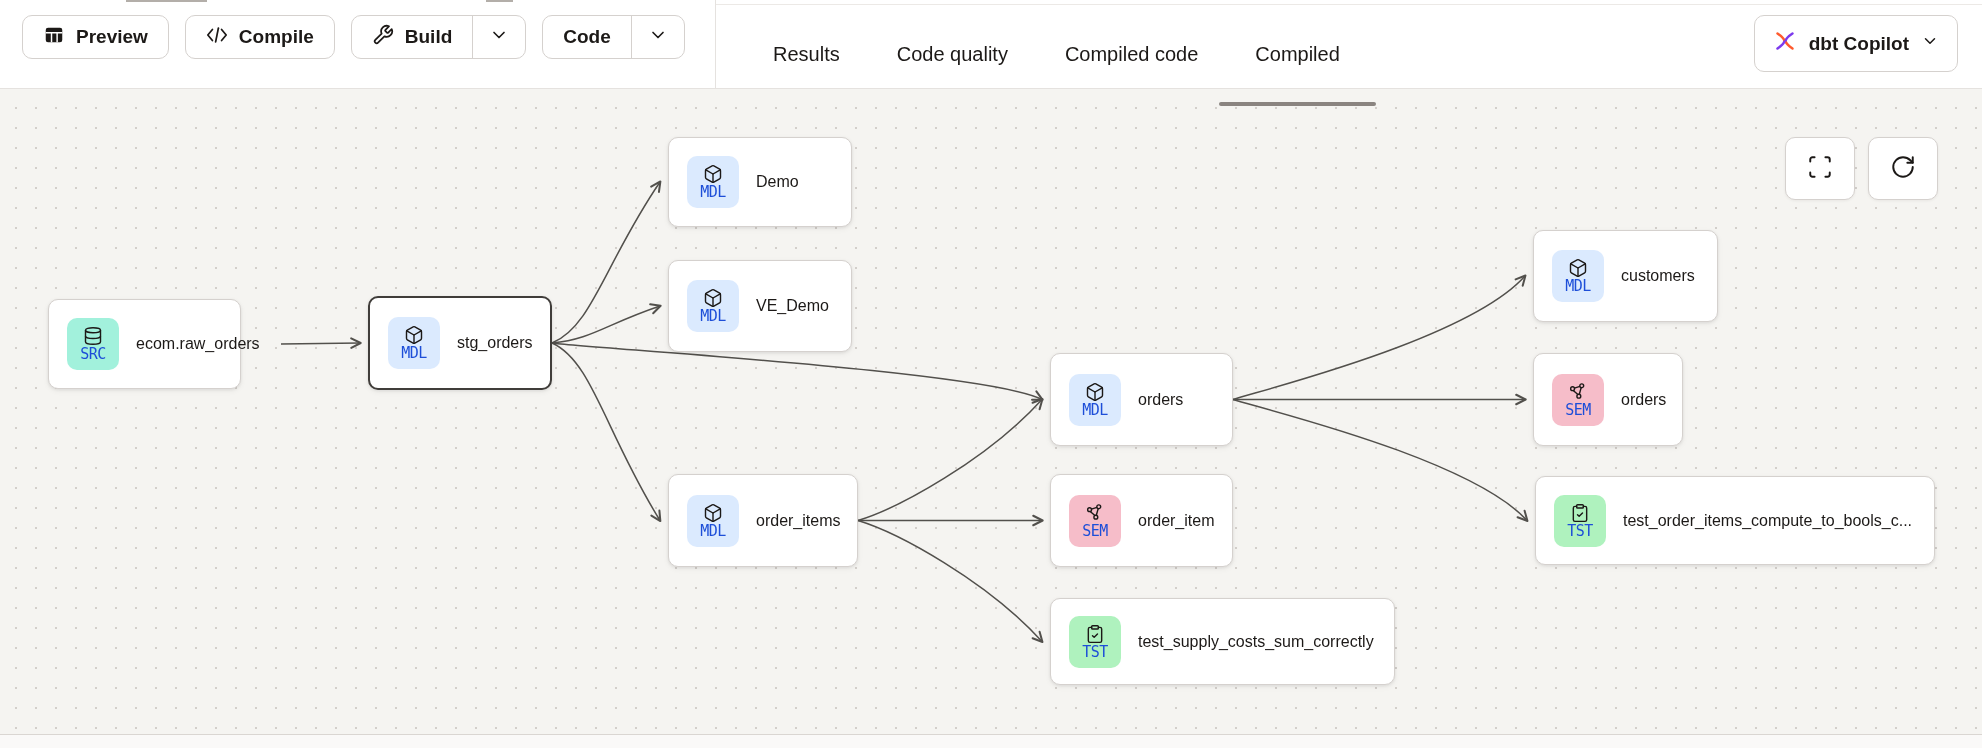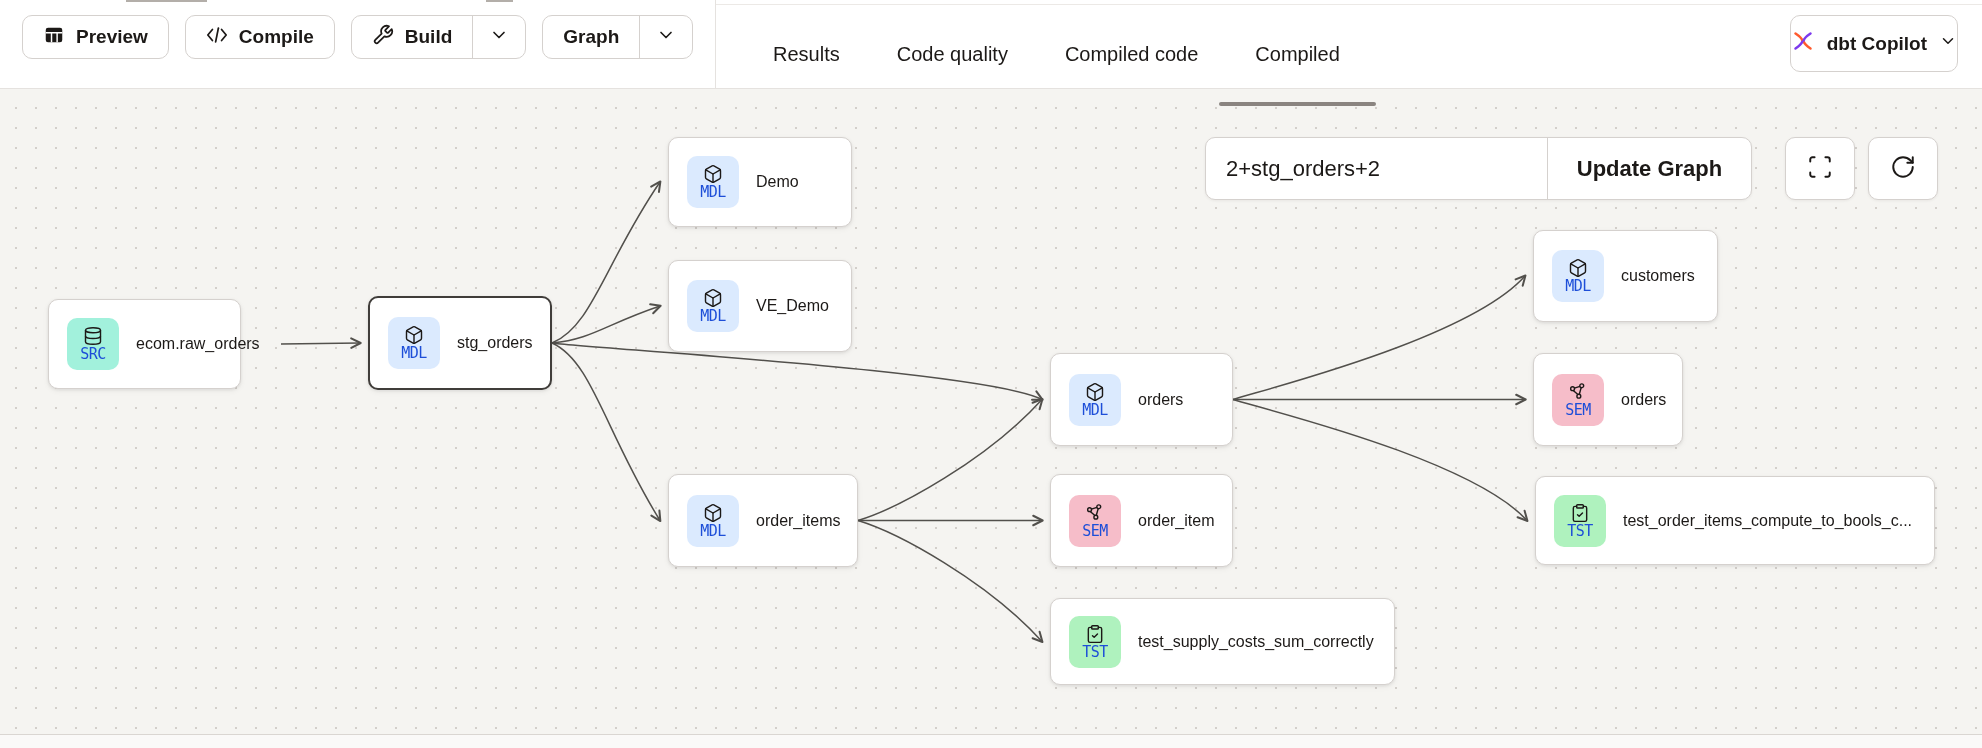--- a/index.html
+++ b/index.html
@@ -18,21 +18,21 @@
   .toolbar{position:absolute;top:15px;left:22px;display:flex;gap:16px;align-items:center;}
   .btn,.btn-group{height:44px;box-sizing:border-box;border:1px solid #D5D1CE;border-radius:10px;background:#fff;}
   .btn{display:flex;align-items:center;gap:11px;padding:0 20px;font-size:19px;font-weight:600;cursor:pointer;}
   .btn-group{display:flex;align-items:stretch;overflow:hidden;}
   .btn-main{display:flex;align-items:center;gap:11px;padding:0 20px;font-size:19px;font-weight:600;cursor:pointer;}
   .btn-caret{width:52px;display:flex;align-items:center;justify-content:center;border-left:1px solid #D5D1CE;cursor:pointer;}
   .tabs{position:absolute;left:773px;top:0;height:108px;display:flex;gap:57px;}
   .tab{position:relative;display:flex;align-items:center;font-size:20px;color:#1C1917;cursor:pointer;white-space:nowrap;}
   .tab .underline{position:absolute;left:-36px;right:-36px;bottom:2px;height:4px;background:#8A8480;border-radius:2px;}
   .copilot{position:absolute;right:24px;top:15px;height:57px;box-sizing:border-box;border:1px solid #D5D1CE;
-    border-radius:10px;background:#fff;display:flex;align-items:center;gap:12px;padding:0 0;
+    border-radius:10px;background:#fff;display:flex;align-items:center;gap:12px;padding:0 18px;
     font-size:19px;font-weight:600;cursor:pointer;}
   
   .canvas{position:absolute;top:88px;left:0;width:1982px;height:660px;
     background-color:#F5F4F1;
     background-image:radial-gradient(circle,#D3CFCB 1.1px,transparent 1.45px);
     background-size:20px 20px;background-position:6px 10px;}
   #edges{position:absolute;left:0;top:0;}
   #edges path{fill:none;stroke:#52504C;stroke-width:1.5px;}
   .node{position:absolute;background:#fff;border:1px solid #D5D1CE;border-radius:10px;
     display:flex;align-items:center;gap:17px;padding:0 18px;box-sizing:border-box;
@@ -101,21 +101,21 @@
         <span>
           <svg viewBox="0 0 24 24" width="20" height="20" fill="none" stroke="#1C1917" stroke-width="2" stroke-linecap="round" stroke-linejoin="round">
               <path d="m6 9 6 6 6-6"></path>
             </svg>
         </span>
       </div>
     </div>
 
     <div class="btn-group">
       <div class="btn-main">
-        <span>Graph</span>
+        <span>Code</span>
       </div>
       <div class="btn-caret">
         <span>
           <svg viewBox="0 0 24 24" width="20" height="20" fill="none" stroke="#1C1917" stroke-width="2" stroke-linecap="round" stroke-linejoin="round">
               <path d="m6 9 6 6 6-6"></path>
             </svg>
         </span>
       </div>
     </div>
   </div>
@@ -170,25 +170,20 @@
       <path d="M 552 255 C 592 260.65, 987 283.25, 1042 311.5" stroke="#52504C" marker-end="url(#arrowhead)"></path>
       <path d="M 552 255 C 592 272.75, 605 343.75, 660 432.5" stroke="#52504C" marker-end="url(#arrowhead)"></path>
       <path d="M 858 432.5 C 898 420.4, 987 372, 1042 311.5" stroke="#52504C" marker-end="url(#arrowhead)"></path>
       <path d="M 858 432.5 L 1042 432.5" stroke="#52504C" marker-end="url(#arrowhead)"></path>
       <path d="M 858 432.5 C 898 444.6, 987 493, 1042 553.5" stroke="#52504C" marker-end="url(#arrowhead)"></path>
       <path d="M 1233 311.5 C 1273 299.15, 1470 249.75, 1525 188" stroke="#52504C" marker-end="url(#arrowhead)"></path>
       <path d="M 1233 311.5 L 1525 311.5" stroke="#52504C" marker-end="url(#arrowhead)"></path>
       <path d="M 1233 311.5 C 1273 323.6, 1472 372, 1527 432.5" stroke="#52504C" marker-end="url(#arrowhead)"></path>
     </svg>
 
-  <div class="selector">
-    <input type="text" value="2+stg_orders+2" style="">
-    <div class="sep"></div>
-    <div class="update-btn">Update Graph</div>
-  </div>
 
   <div class="icon-btn" id="fullscreen-btn">
     <span>
       <svg viewBox="0 0 24 24" width="26" height="26" fill="none" stroke="#1C1917" stroke-width="1.8" stroke-linecap="round" stroke-linejoin="round">
           <path d="M3 7V5a2 2 0 0 1 2-2h2"></path>
           <path d="M17 3h2a2 2 0 0 1 2 2v2"></path>
           <path d="M21 17v2a2 2 0 0 1-2 2h-2"></path>
           <path d="M7 21H5a2 2 0 0 1-2-2v-2"></path>
         </svg>
     </span>

